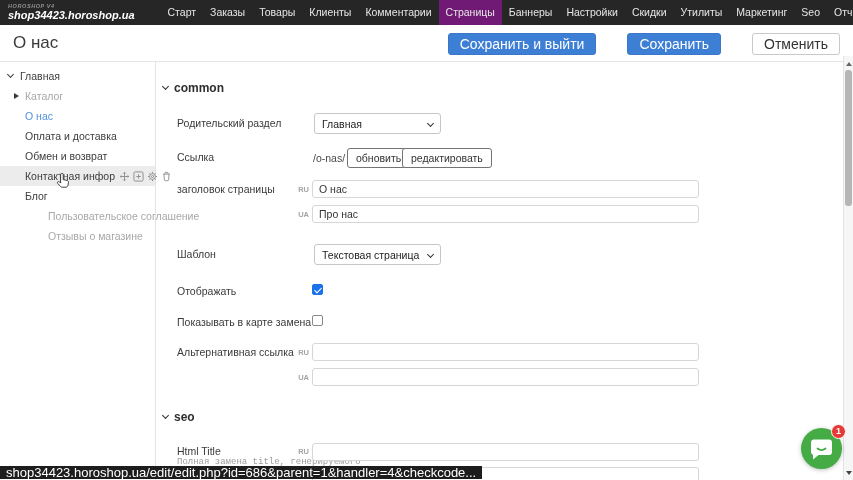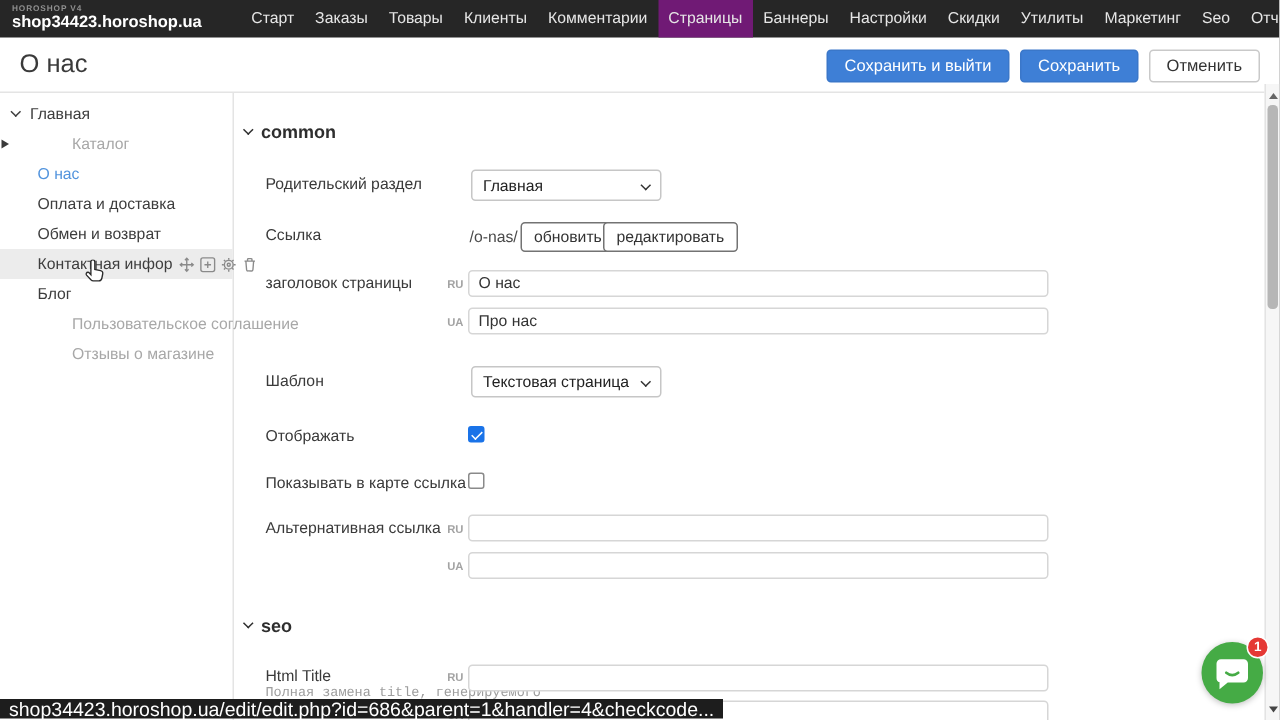--- a/index.html
+++ b/index.html
@@ -1,41 +1,41 @@
 <!DOCTYPE html>
 <html><head>
 <meta charset="utf-8">
 <style>
   * { margin:0; padding:0; box-sizing:border-box; }
   body { background:#888; font-family:"Liberation Sans", sans-serif; }
   .screen { position:relative; width:853px; height:480px; background:#fff; overflow:hidden; font-family:"Liberation Sans", sans-serif; }
 
   
   .topbar { position:absolute; top:0; left:0; right:0; height:25px; background:#262626; display:flex; align-items:center; z-index:5; }
-  .brand { margin-left:8px; line-height:1; cursor:pointer; }
+  .brand { margin-left:8px; line-height:1; cursor:pointer;font-style:italic; }
   .brand-top { font-size:5.5px; font-weight:bold; color:#909090; letter-spacing:.6px; text-transform:uppercase; }
   .brand-main { font-size:11px; font-weight:bold; color:#fff; margin-top:1px; }
   .menu { display:flex; margin-left:26px; height:25px; }
   .menu-item { color:#e6e6e6; font-size:10.5px; line-height:25px; padding:0 7px; white-space:nowrap; cursor:pointer; }
   .menu-item.active { background:#701a75; }
 
   
   .page-title { position:absolute; left:13px; top:33px; font-size:17px; color:#3a3a3a; }
   .header-actions { position:absolute; top:33px; right:13px; display:flex; gap:7px; }
-  .btn { height:22px; display:inline-flex; align-items:center; padding:0 11px; font-size:11px; border-radius:3px; cursor:pointer; white-space:nowrap; }
+  .btn { height:22px; display:inline-flex; align-items:center; padding:0 11px; font-size:14px; border-radius:3px; cursor:pointer; white-space:nowrap;margin-left:24px; }
   .btn-primary { background:#3e7fd6; border:1px solid #3a77c9; color:#fff; }
   .btn-default { background:#fff; border:1px solid #c9c9c9; color:#333; }
   .header-divider { position:absolute; top:61px; left:0; width:843px; height:1px; background:#e4e4e4; }
 
   
   .sidebar { position:absolute; left:0; top:62px; width:156px; bottom:0; border-right:1px solid #e4e4e4; padding-top:4px; }
   .tree-row { position:relative; height:20px; display:flex; align-items:center; font-size:10.5px; color:#3d3d3d; white-space:nowrap; cursor:pointer; }
   .tree-row.lvl0 { padding-left:8px; }
   .tree-row.lvl1 { padding-left:25px; }
-  .tree-row.lvl1.arrowed { padding-left:1px;gap:36px; }
+  .tree-row.lvl1.arrowed { padding-left:14px; }
   .tree-row.muted { color:#a8a8a8;padding-left:48px; }
   .tree-row.active { color:#5193dd; }
   .tree-row.hovered { background:#ececec; }
   .chev-down { width:5px; height:5px; border-right:1.4px solid #3d3d3d; border-bottom:1.4px solid #3d3d3d; transform:rotate(45deg); margin-right:7px; margin-top:-3px; flex:none; }
   .tri-right { width:0; height:0; border-top:3.5px solid transparent; border-bottom:3.5px solid transparent; border-left:5px solid #3a3a3a; margin-right:6px; flex:none; }
   .row-icons { display:flex; align-items:center; gap:3px; margin-left:4px; }
   .row-icons svg { display:block; cursor:pointer; }
   .cursor-hand { position:absolute; left:56px; top:7px; z-index:9; pointer-events:none; }
 
   
@@ -184,21 +184,21 @@
 
     <div class="f-label" style="top:187px;">Шаблон</div>
     <div class="sel" style="top:183px;">
       <span>Текстовая страница</span>
       <span class="sel-chev"></span>
     </div>
 
     <div class="f-label" style="top:224px;">Отображать</div>
     <div class="checkbox checked" style="top:223px;"></div>
 
-    <div class="f-label" style="top:255px;">Показывать в карте ссылка</div>
+    <div class="f-label" style="top:255px;">Показывать в карте замена</div>
     <div class="checkbox unchecked" style="top:254px;"></div>
 
     <div class="f-label" style="top:285px;">Альтернативная ссылка</div>
     <div class="lang-tag" style="top:287px;">RU</div>
     <input class="t-input" style="top: 282px;" value="">
     <div class="lang-tag" style="top:312px;">UA</div>
     <input class="t-input" style="top: 307px;" value="">
 
     <div class="section-head" style="top:349px;">
       <span class="chev-down"></span>

